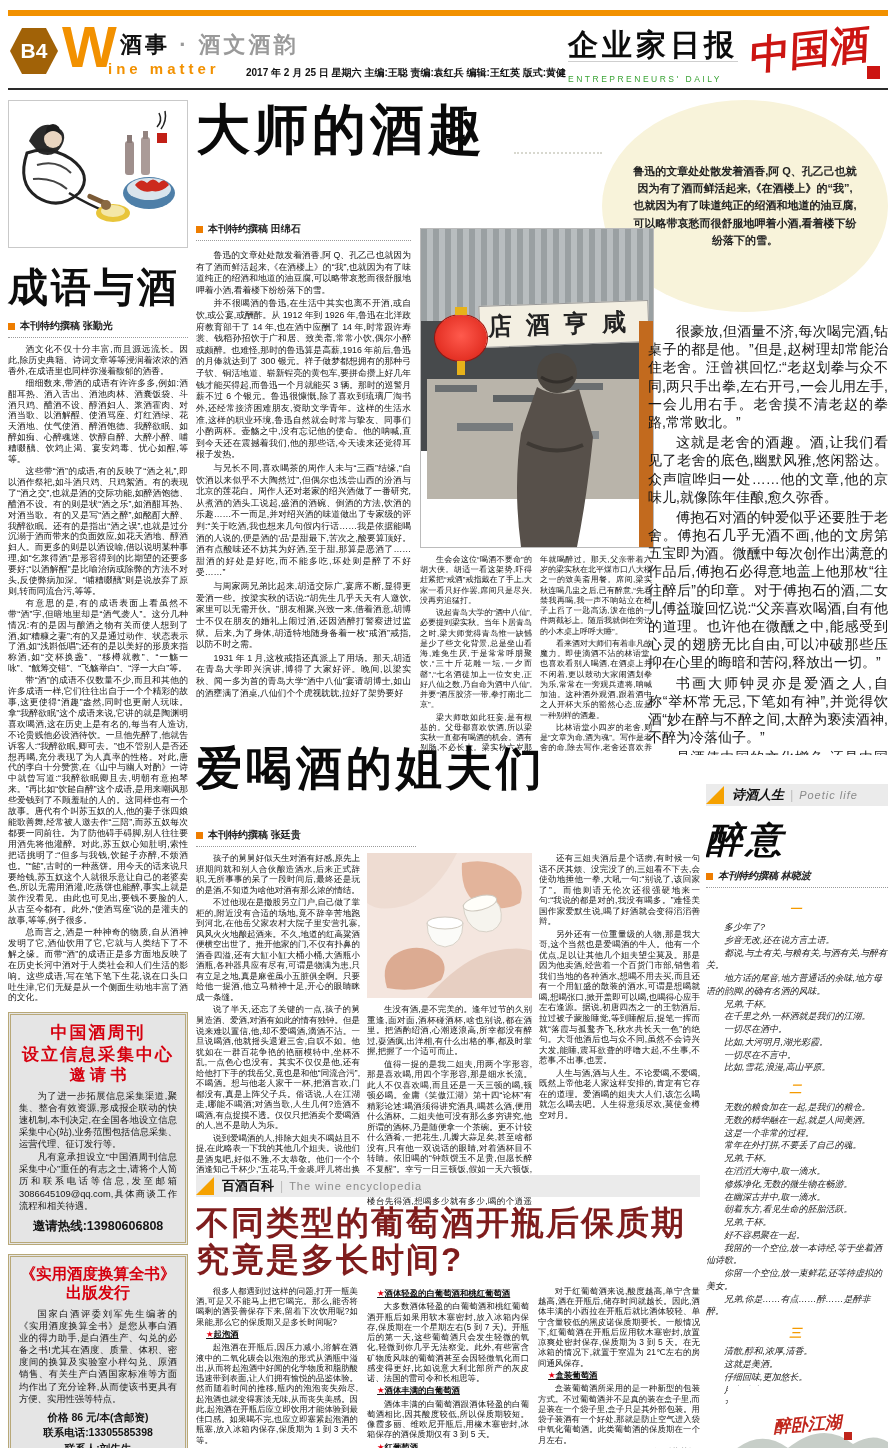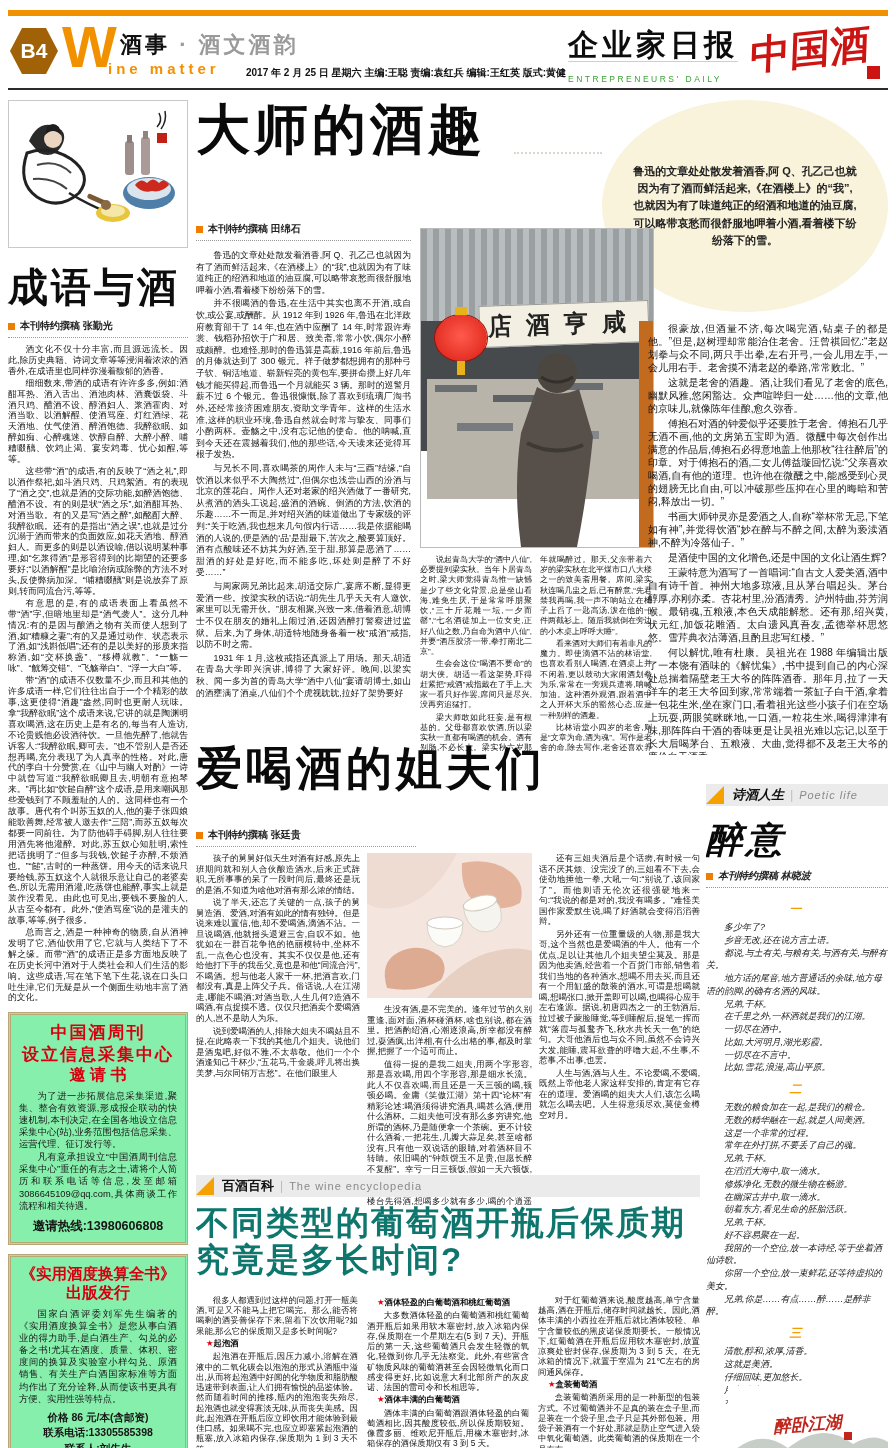--- a/index.html
+++ b/index.html
@@ -4,21 +4,21 @@
 <style>
   html,body{margin:0;padding:0;}
   body{
     width:896px;height:1448px;position:relative;overflow:hidden;background:#fff;
     font-family:"Liberation Sans","DejaVu Sans",sans-serif;color:#151515;
   }
   
   .para{margin:0 0 2px;text-align:justify;text-indent:2em;line-height:1.32;color:#161616;font-size:inherit;}
   .pline{margin:0;text-indent:2em;line-height:1.42;font-size:inherit;color:#1a1a1a;}
   .psec{margin:7px 0 3px;text-align:center;font-weight:bold;color:#f59a00;letter-spacing:3px;font-size:12px;text-indent:0;}
-  .shead{margin:2px 0;font-weight:bold;color:#111;text-indent:1.2em;line-height:1.35;font-size:inherit;}
+  .shead{margin:2px 0;font-weight:bold;color:#111;text-indent:1.2em;line-height:1.35;font-size:inherit;text-decoration:underline;}
   .shead::first-letter{color:#e60012;}
   .byline{display:flex;align-items:center;gap:5px;font-size:10px;font-weight:bold;color:#222;
     border-bottom:1px dotted #9a9a9a;padding-bottom:4px;margin:4px 0 6px;}
   .bullet{width:7px;height:7px;background:#ee7d00;display:inline-block;flex:0 0 auto;}
   .sec-strip{display:flex;align-items:center;gap:6px;background:#ebebeb;height:22px;padding:0 6px 0 0;}
   .tri{width:0;height:0;border-bottom:18px solid #f5a100;border-left:18px solid transparent;margin-right:2px;}
   .sec-cn{font-size:13px;font-weight:bold;color:#111;}
   .sec-div{color:#bbb;font-size:12px;}
   .sec-en{font-size:11px;color:#8a8a8a;letter-spacing:1px;}
   
@@ -38,42 +38,42 @@
   .brand{position:absolute;right:18px;top:0px;color:#cc1512;font-size:40px;font-weight:900;
     transform:rotate(-6deg) skewX(-8deg);font-family:"DejaVu Serif","Liberation Serif",serif;white-space:nowrap;}
   .brand-seal{position:absolute;right:8px;top:44px;width:13px;height:13px;background:#cc1512;}
   .head-rule{position:absolute;top:88px;left:8px;right:8px;height:2px;background:#2a2a2a;}
   
   .leftcol{position:absolute;left:8px;top:100px;width:180px;}
   .illus{width:178px;height:146px;border:1px solid #c9c9c9;background:#fff;}
   .idiom-title{font-size:40px;font-weight:900;letter-spacing:3px;color:#0d0d0d;margin:8px 0 2px;}
   .leftcol .text{font-size:8.8px;}
   .leftcol .para{line-height:1.24;margin-bottom:1px;}
-  .promo{background:#86efac;border:3px double #b8a878;margin-top:9px;padding:7px 8px;}
+  .promo{background:#e5e5e5;border:3px double #b8a878;margin-top:9px;padding:7px 8px;}
   .promo .title{color:#d6000f;font-weight:900;text-align:center;line-height:1.25;}
   .promo .t1{font-size:17px;letter-spacing:2px;}
   .promo .t2{font-size:16px;}
   .promo .body{font-size:9.3px;margin-top:5px;}
   .promo .body .para{line-height:1.3;}
   .hotline{text-align:center;font-weight:900;font-size:12.5px;margin-top:6px;}
   .infoline{text-align:center;font-weight:900;font-size:10.5px;line-height:1.5;}
   
   .master{position:absolute;left:196px;top:100px;width:692px;height:655px;}
   .master-title{position:absolute;left:0;top:-6px;font-size:54px;font-weight:900;letter-spacing:4px;color:#0a0a0a;}
   .title-dots{position:absolute;left:318px;top:52px;width:88px;border-top:2px dotted #d8d8cf;}
   .master-byline{position:absolute;left:0;top:118px;width:215px;}
   .callout{position:absolute;right:0;top:0;width:286px;height:212px;border-radius:50%;background:#f8f3da;
     display:flex;align-items:center;justify-content:center;text-align:center;padding:20px 30px;box-sizing:border-box;
     font-size:11px;font-weight:600;line-height:1.55;color:#222;}
   .colA{position:absolute;left:0;top:150px;width:215px;height:505px;overflow:hidden;font-size:8.8px;}
   .master-photo{position:absolute;left:224px;top:128px;width:232px;height:318px;overflow:hidden;border:1px solid #bbb;}
   .colB{position:absolute;left:224px;top:455px;width:232px;height:200px;overflow:hidden;
     column-count:2;column-gap:8px;font-size:8px;}
   .colB .para{line-height:1.28;}
-  .colC{position:absolute;left:452px;top:222px;width:240px;height:433px;overflow:hidden;font-size:10px;}
+  .colC{position:absolute;left:452px;top:222px;width:240px;height:433px;overflow:hidden;font-size:14px;}
   .colC .para{line-height:1.3;}
   
   .roof{position:absolute;top:0;left:0;right:0;height:92px;
     background:repeating-linear-gradient(90deg,#9aa0a2 0 6px,#b8bdbf 6px 12px);}
   .banner{position:absolute;top:74px;left:58px;width:168px;height:40px;background:#f3efe2;border:1px solid #999;
     transform:rotate(-2deg);display:flex;align-items:center;justify-content:center;
     font-size:24px;font-weight:900;letter-spacing:14px;color:#222;font-family:"DejaVu Serif",serif;}
   .interior{position:absolute;top:92px;left:0;right:0;height:130px;background:#474a4c;}
   .tables{position:absolute;top:150px;left:6px;right:6px;height:120px;
     background:
@@ -99,21 +99,21 @@
   .mcol3{width:161px;font-size:8.5px;overflow:hidden;}
   .mcol1 .para,.mcol2 .para,.mcol3 .para{line-height:1.24;}
   .cups-photo{width:165px;height:145px;margin-bottom:4px;}
   
   .sidebar{position:absolute;left:706px;top:784px;width:182px;height:688px;overflow:hidden;font-style:italic;}
   .poem-title{font-size:36px;font-weight:900;letter-spacing:4px;margin:10px 0 2px;color:#0a0a0a;}
   .poem-body{font-size:9px;height:510px;overflow:hidden;}
   .ink-stamp{position:absolute;bottom:0;right:0;width:160px;height:86px;}
   
   .ency{position:absolute;left:196px;top:1175px;width:504px;height:314px;overflow:hidden;}
-  .ency-title{font-size:33px;font-weight:900;letter-spacing:2px;line-height:1.12;color:#0f766e;margin:8px 0 16px;}
+  .ency-title{font-size:33px;font-weight:900;letter-spacing:2px;line-height:1.12;color:#7f1d1d;margin:8px 0 7px;}
   .ency-cols{display:flex;gap:9px;height:170px;overflow:hidden;}
   .ecol{width:162px;font-size:8.4px;overflow:hidden;}
   .ecol .para{line-height:1.22;}
   .attribution{text-align:right;font-weight:900;font-size:8.6px;}
 </style>
 </head>
 <body>
 
 <div class="topbar"></div>
 <div class="header">
@@ -221,22 +221,22 @@
     <svg class="statue" viewBox="0 0 96 200">
       <circle cx="50" cy="26" r="20" fill="#4b4640"></circle>
       <path d="M30 40 Q50 52 72 42 L86 90 Q80 150 70 200 L14 200 Q6 140 14 86 Z" fill="#57504a"></path>
       <path d="M34 30 q16 10 32 0" stroke="#332f2b" stroke-width="3" fill="none"></path>
       <path d="M20 96 q28 14 56 2" stroke="#3e3934" stroke-width="4" fill="none"></path>
     </svg>
     <div class="pillar"></div>
   </div>
 
   <div class="colB">
+      <p class="para">生会会这位“喝酒不要命”的胡大侠。胡适一看这架势,吓得赶紧把“戒酒”戒指戴在了手上,大家一看只好作罢,席间只是尽兴,没再穷追猛打。</p>
       <p class="para">说起青岛大学的“酒中八仙”,必要提到梁实秋。当年卜居青岛之时,梁大师觉得青岛惟一缺憾是少了些文化背景,总是坐山看海,难免生厌,于是常常呼朋聚饮,“三十斤花雕一坛,一夕而罄”,“七名酒徒加上一位女史,正好八仙之数,乃自命为酒中八仙”,并要“酒压胶济一带,拳打南北二京”。</p>
-      <p class="para">生会会这位“喝酒不要命”的胡大侠。胡适一看这架势,吓得赶紧把“戒酒”戒指戴在了手上,大家一看只好作罢,席间只是尽兴,没再穷追猛打。</p>
       <p class="para">梁大师敢如此狂妄,是有根基的。父母都喜欢饮酒,所以梁实秋一直都有喝酒的机会。酒有别肠,不必长大。梁实秋六岁那年就喝醉过。那天,父亲带着六岁的梁实秋在北平煤市口八大楼之一的致美斋用餐。席间,梁实秋连喝几盅之后,已有醉意,“先君禁我再喝,我一声不响站立在椅子上舀了一匙高汤,泼在他的一件两截衫上。随后我就倒在旁边的小木桌上呼呼大睡”。</p>
       <p class="para">看来酒对大师们有着非凡的魔力。即使滴酒不沾的林语堂,也喜欢看别人喝酒,在酒桌上并不闲着,更以鼓动大家闹酒划拳为乐,常常在一旁观兵遣将,呐喊加油。这种酒外观酒,跟着酒中之人开杯大乐的豁然心态,应是一种别样的酒趣。</p>
       <p class="para">比林语堂小四岁的老舍,则是“文章为命,酒为魂”。写作是老舍的命,除去写作,老舍还喜欢养菊、京剧、收藏,而这些活动必有饮酒助兴,酒成了老舍的魂。老舍讲究的是以酒待友,喜欢邀请朋友到家中聚饮。有一次邓友梅和一些作家们等着见北京市文联领导,只见走来两人,打头的是个大高个,中山装,一看是赵树理。后面的是一位穿西装、手拄文明棍、头戴绅士帽的,大家一看原来是老舍。老舍摘下帽子,四下显摆着帽钩,未果,于是幽默地说:“没找着钉子,帽子还是挂在头上吧。”大家哄堂大笑。会见结束,老舍说:“明儿个都去我家喝酒,你们只带豆腐干、花生豆就行了。”</p>
     </div>
   <div class="colC">
       <p class="para">很豪放,但酒量不济,每次喝完酒,钻桌子的都是他。”但是,赵树理却常能治住老舍。汪曾祺回忆:“老赵划拳与众不同,两只手出拳,左右开弓,一会儿用左手,一会儿用右手。老舍摸不清老赵的拳路,常常败北。”</p>
       <p class="para">这就是老舍的酒趣。酒,让我们看见了老舍的底色,幽默风雅,悠闲豁达。众声喧哗归一处……他的文章,他的京味儿,就像陈年佳酿,愈久弥香。</p>
       <p class="para">傅抱石对酒的钟爱似乎还要胜于老舍。傅抱石几乎无酒不画,他的文房第五宝即为酒。微醺中每次创作出满意的作品后,傅抱石必得意地盖上他那枚“往往醉后”的印章。对于傅抱石的酒,二女儿傅益璇回忆说:“父亲喜欢喝酒,自有他的道理。也许他在微醺之中,能感受到心灵的翅膀无比自由,可以冲破那些压抑在心里的晦暗和苦闷,释放出一切。”</p>
       <p class="para">书画大师钟灵亦是爱酒之人,自称“举杯常无忌,下笔如有神”,并觉得饮酒“妙在醉与不醉之间,太醉为亵渎酒神,不醉为冷落仙子。”</p>
       <p class="para">是酒使中国的文化增色,还是中国的文化让酒生辉?</p>
@@ -248,20 +248,21 @@
 
 <div class="middle">
   <div class="middle-title">爱喝酒的姐夫们</div>
   <div class="middle-byline byline">
     <span class="bullet"></span>
     <span>本刊特约撰稿 张廷贵</span>
   </div>
   <div class="mid-cols">
     <div class="mcol1">
         <p class="para">孩子的舅舅好似天生对酒有好感,原先上班期间就和别人合伙酿造酒水,后来正式辞职,无所事事的呆了一段时间后,最终还是玩的是酒,不知道为啥他对酒有那么浓的情结。</p>
+        <p class="para">不过他现在是撤股另立门户,自己做了掌柜的,附近没有合适的场地,竟不辞辛苦地跑到河北,在他岳父家农村大院子里安营扎寨,风风火火地酿起酒来。不久,地道的红高粱酒便横空出世了。推开他家的门,不仅有扑鼻的酒香四溢,还有大缸小缸大桶小桶,大酒瓶小酒瓶,各种器具应有尽有,可谓是物满为患,只有立足之地,真是麻雀虽小五脏俱全啊。只要给他一提酒,他立马精神十足,开心的眼睛眯成一条缝。</p>
         <p class="para">说了半天,还忘了关键的一点,孩子的舅舅造酒、爱酒,对酒有如此的情有独钟。但是说来难以置信,他,却不爱喝酒,滴酒不沾。一旦说喝酒,他就摇头退避三舍,自叹不如。他犹如在一群百花争艳的艳丽模特中,坐杯不乱,一点色心也没有。其实不仅仅是他,还有给他打下手的我岳父,竟也是和他“同流合污”,不喝酒。想与他老人家干一杯,把酒言欢,门都没有,真是上阵父子兵。俗话说,人在江湖走,哪能不喝酒;对酒当歌,人生几何?造酒不喝酒,有点捉摸不透。仅仅只把酒卖个爱喝酒的人,岂不是助人为乐。</p>
         <p class="para">说到爱喝酒的人,排除大姐夫不喝姑且不提,在此略表一下我的其他几个姐夫。说他们是酒鬼吧,好似不雅,不太恭敬。他们一个个酒逢知己千杯少,“五花马,千金裘,呼儿将出换美梦,与尔同销万古愁”。在他们眼里人</p>
       </div>
     <div class="mcol2">
       <svg class="cups-photo" viewBox="0 0 165 145">
         <rect width="165" height="145" fill="#f4e6df"></rect>
         <path d="M0 0 H90 Q70 40 40 52 Q12 60 0 50 Z" fill="#eedcd2"></path>
         <path d="M165 145 H60 Q90 110 120 100 Q150 92 165 98 Z" fill="#e7cfc2"></path>
         <path d="M95 10 q30 -6 50 10 q14 12 8 30 q-18 10 -40 2 q-20 -10 -18 -42Z" fill="#e3b49b"></path>
         <path d="M20 135 q-8 -26 12 -36 q22 -10 40 4 q10 10 2 24 q-24 14 -54 8Z" fill="#dcab92"></path>

